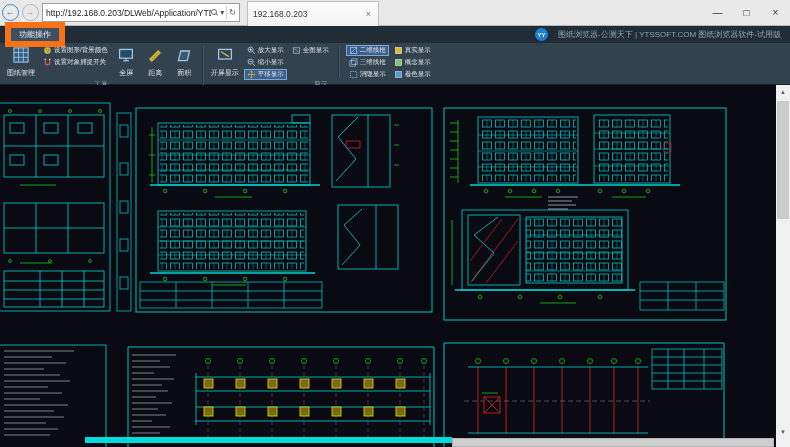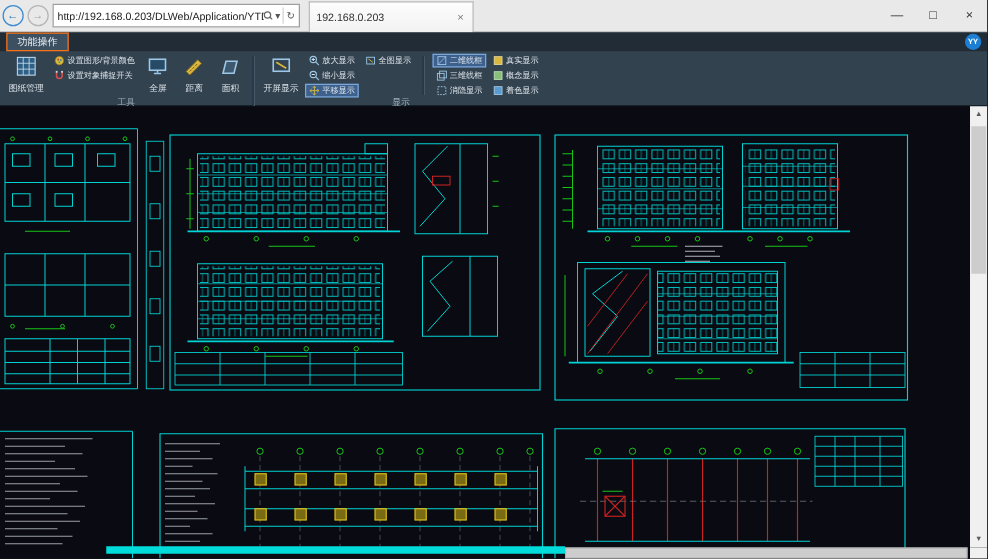--- a/index.html
+++ b/index.html
@@ -28,21 +28,21 @@
        font-size:8.5px;color:#333;box-sizing:border-box;cursor:pointer;gap:32px;}
   .tab-close{margin-left:auto;color:#777;font-size:9px;padding:0 2px;cursor:pointer;}
   .chrome-spacer{flex:1;}
   .winctl{display:flex;height:26px;}
   .wbtn{width:29px;display:flex;align-items:center;justify-content:center;font-size:10px;color:#333;cursor:pointer;}
 
   
   .ribbon{position:absolute;top:26px;left:0;right:0;height:59px;background:#33424f;
           display:flex;flex-direction:column;border-bottom:1px solid #15202a;box-sizing:border-box;}
   .ribbon-tabs{height:17px;background:#212c37;display:flex;align-items:center;padding:0 5px;gap:6px;}
-  .rtab{background:#3d5062;border:1px solid #f97316;color:#e8eef3;font-size:8px;padding:1px 8px;cursor:pointer;font-family:Liberation Mono, monospace;}
+  .rtab{background:#3d5062;border:6px solid #f97316;color:#e8eef3;font-size:8px;padding:1px 8px;cursor:pointer;font-family:Liberation Mono, monospace;}
   .rspacer{flex:1;}
   .logo{width:13px;height:13px;border-radius:50%;background:#1d7fd4;color:#fff;font-size:6px;font-weight:bold;
         display:flex;align-items:center;justify-content:center;flex:none;}
   .status{color:#94a4b2;font-size:8px;padding:0 4px;white-space:nowrap;}
   .ribbon-body{flex:1;display:flex;align-items:stretch;padding:2px 4px 0;}
   .rgroup{display:flex;flex-direction:column;}
   .rgroup-items{flex:1;display:flex;align-items:stretch;gap:2px;}
   .rgroup-label{text-align:center;font-size:7px;color:#9fb0bf;height:9px;line-height:9px;}
   .vsep{width:1px;background:#223039;border-right:1px solid #46586a;margin:2px 4px;}
   .bigbtn{display:flex;flex-direction:column;align-items:center;justify-content:space-between;
@@ -97,20 +97,21 @@
       <span class="wbtn">□</span>
       <span class="wbtn">×</span>
     </div>
   </div>
 
   <div class="ribbon">
     <div class="ribbon-tabs">
       <span class="rtab">功能操作</span>
       <span class="rspacer"></span>
       <span class="logo">YY</span>
+      <span class="status">图纸浏览器-公测天下 | YTSSOFT.COM 图纸浏览器软件-试用版</span>
     </div>
 
     <div class="ribbon-body">
 
       <div class="rgroup">
         <div class="rgroup-items">
           <button class="bigbtn">
             <svg viewBox="0 0 18 18">
               <rect x="1" y="1" width="16" height="16" fill="#2f5f84" stroke="#bdd7ea"></rect>
               <path d="M1 6.3h16M1 11.6h16M6.3 1v16M11.6 1v16" stroke="#bdd7ea" stroke-width="0.8" fill="none"></path>

